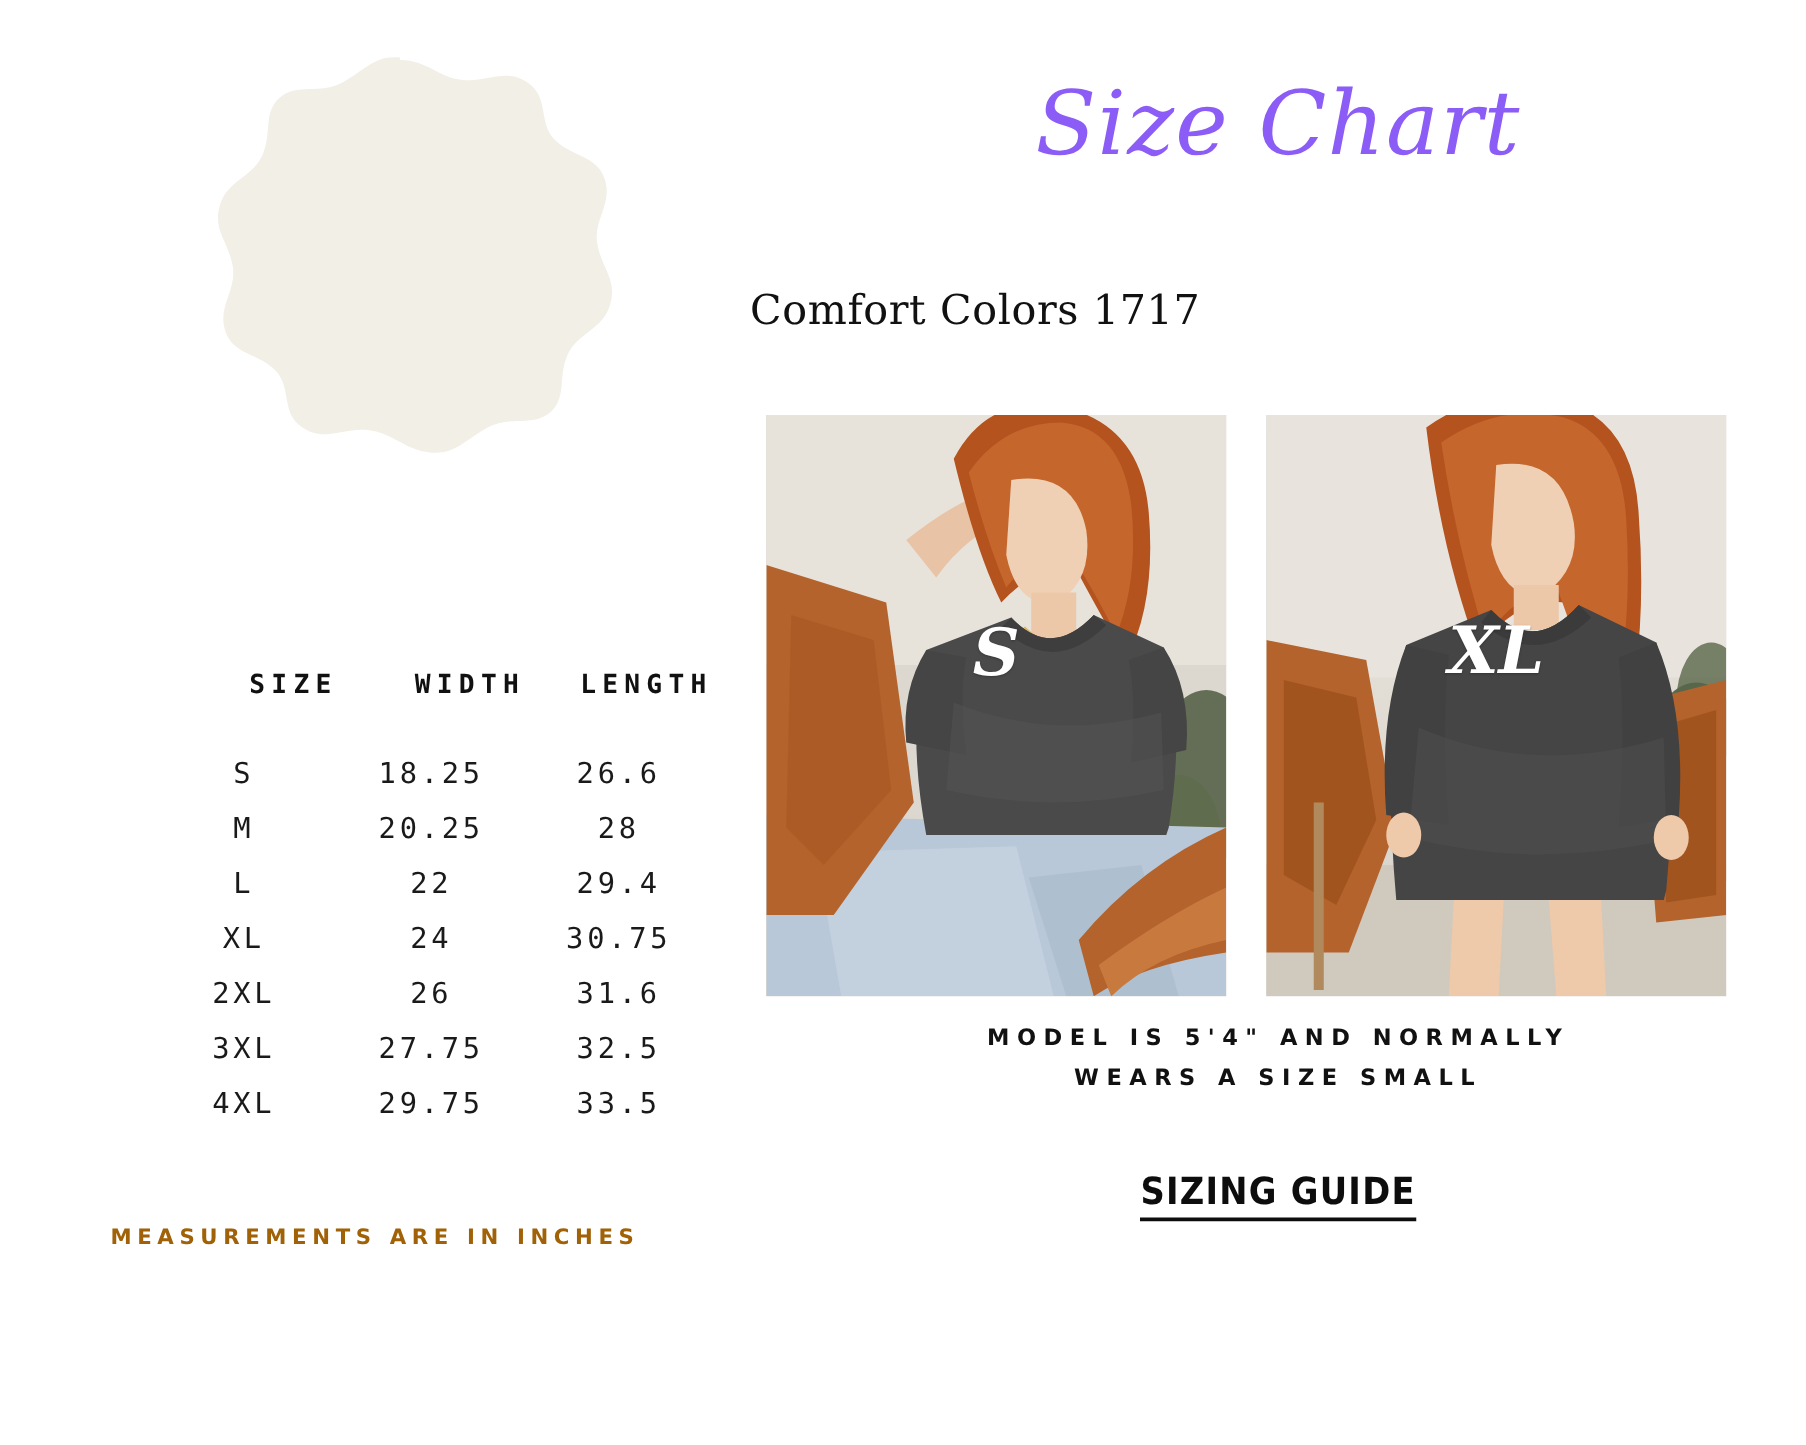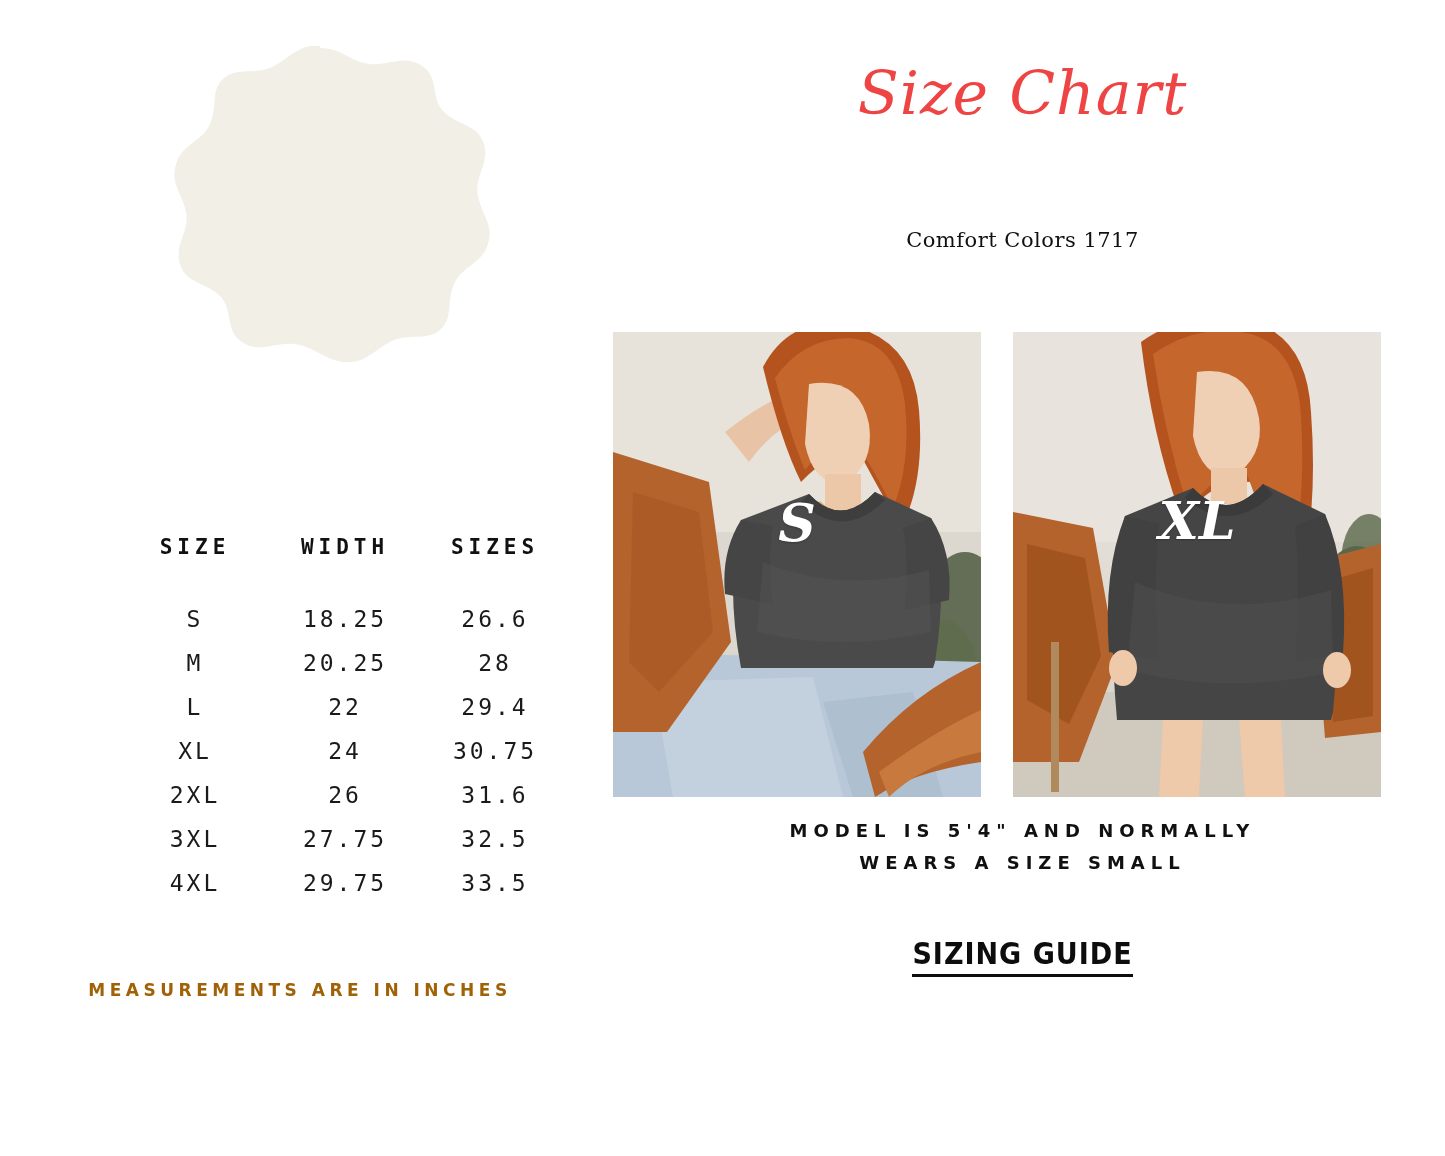--- a/index.html
+++ b/index.html
@@ -36,21 +36,21 @@
     width: 100%;
     border-collapse: collapse;
   }
   .size-table th {
     font-family: "DejaVu Sans Mono", monospace;
     font-size: 21px;
     font-weight: 700;
     letter-spacing: 5px;
     color: #111;
     padding-bottom: 38px;
-    text-align: center;
+    text-align: right;
   }
   .size-table td {
     font-family: "DejaVu Sans Mono", monospace;
     font-size: 23px;
     font-weight: 400;
     letter-spacing: 3px;
     color: #1a1a1a;
     text-align: center;
     padding: 9px 0;
   }
@@ -77,33 +77,33 @@
     width: 845px; height: 1156px;
   }
 
   .title-script {
     position: absolute;
     left: 0; top: 62px;
     width: 845px;
     text-align: center;
     font-family: "DejaVu Serif", serif;
     font-style: italic;
-    font-size: 60px;
+    font-size: 71px;
     font-weight: 400;
-    color: #ef4444;
+    color: #8b5cf6;
     letter-spacing: 1px;
     line-height: 1.05;
   }
   .title-sub {
     position: absolute;
     left: 0; top: 228px;
     width: 845px;
-    text-align: center;
+    text-align: left;
     font-family: "DejaVu Serif", serif;
-    font-size: 21px;
+    font-size: 33px;
     font-weight: 400;
     color: #111;
     letter-spacing: 0.5px;
   }
 
   .photos {
     position: absolute;
     left: 13px; top: 332px;
     width: 820px;
     display: flex;
@@ -189,21 +189,21 @@
         c22 0 30 14 50 16 s34-10 52 2 8 32 22 46 34 12 40 32 -10 32-6 52 16 28 10 48-26 22-34 40 0 34-14 46-32 2-50 12-26 22-46 20-30-16-50-18-34 10-52-2-8-32-22-46-34-12-40-32 10-32 6-52-16-28-10-48 26-22 34-40 0-34 14-46 32-2 50-12 26-22 46-20z" fill="#f2efe7"></path>
     </svg>
   </div>
 
   <div class="size-table">
     <table>
       <thead>
         <tr>
           <th>SIZE</th>
           <th>WIDTH</th>
-          <th>SIZES</th>
+          <th>LENGTH</th>
         </tr>
       </thead>
       <tbody>
         <tr>
           <td>S</td>
           <td>18.25</td>
           <td>26.6</td>
         </tr>
         <tr>
           <td>M</td>

